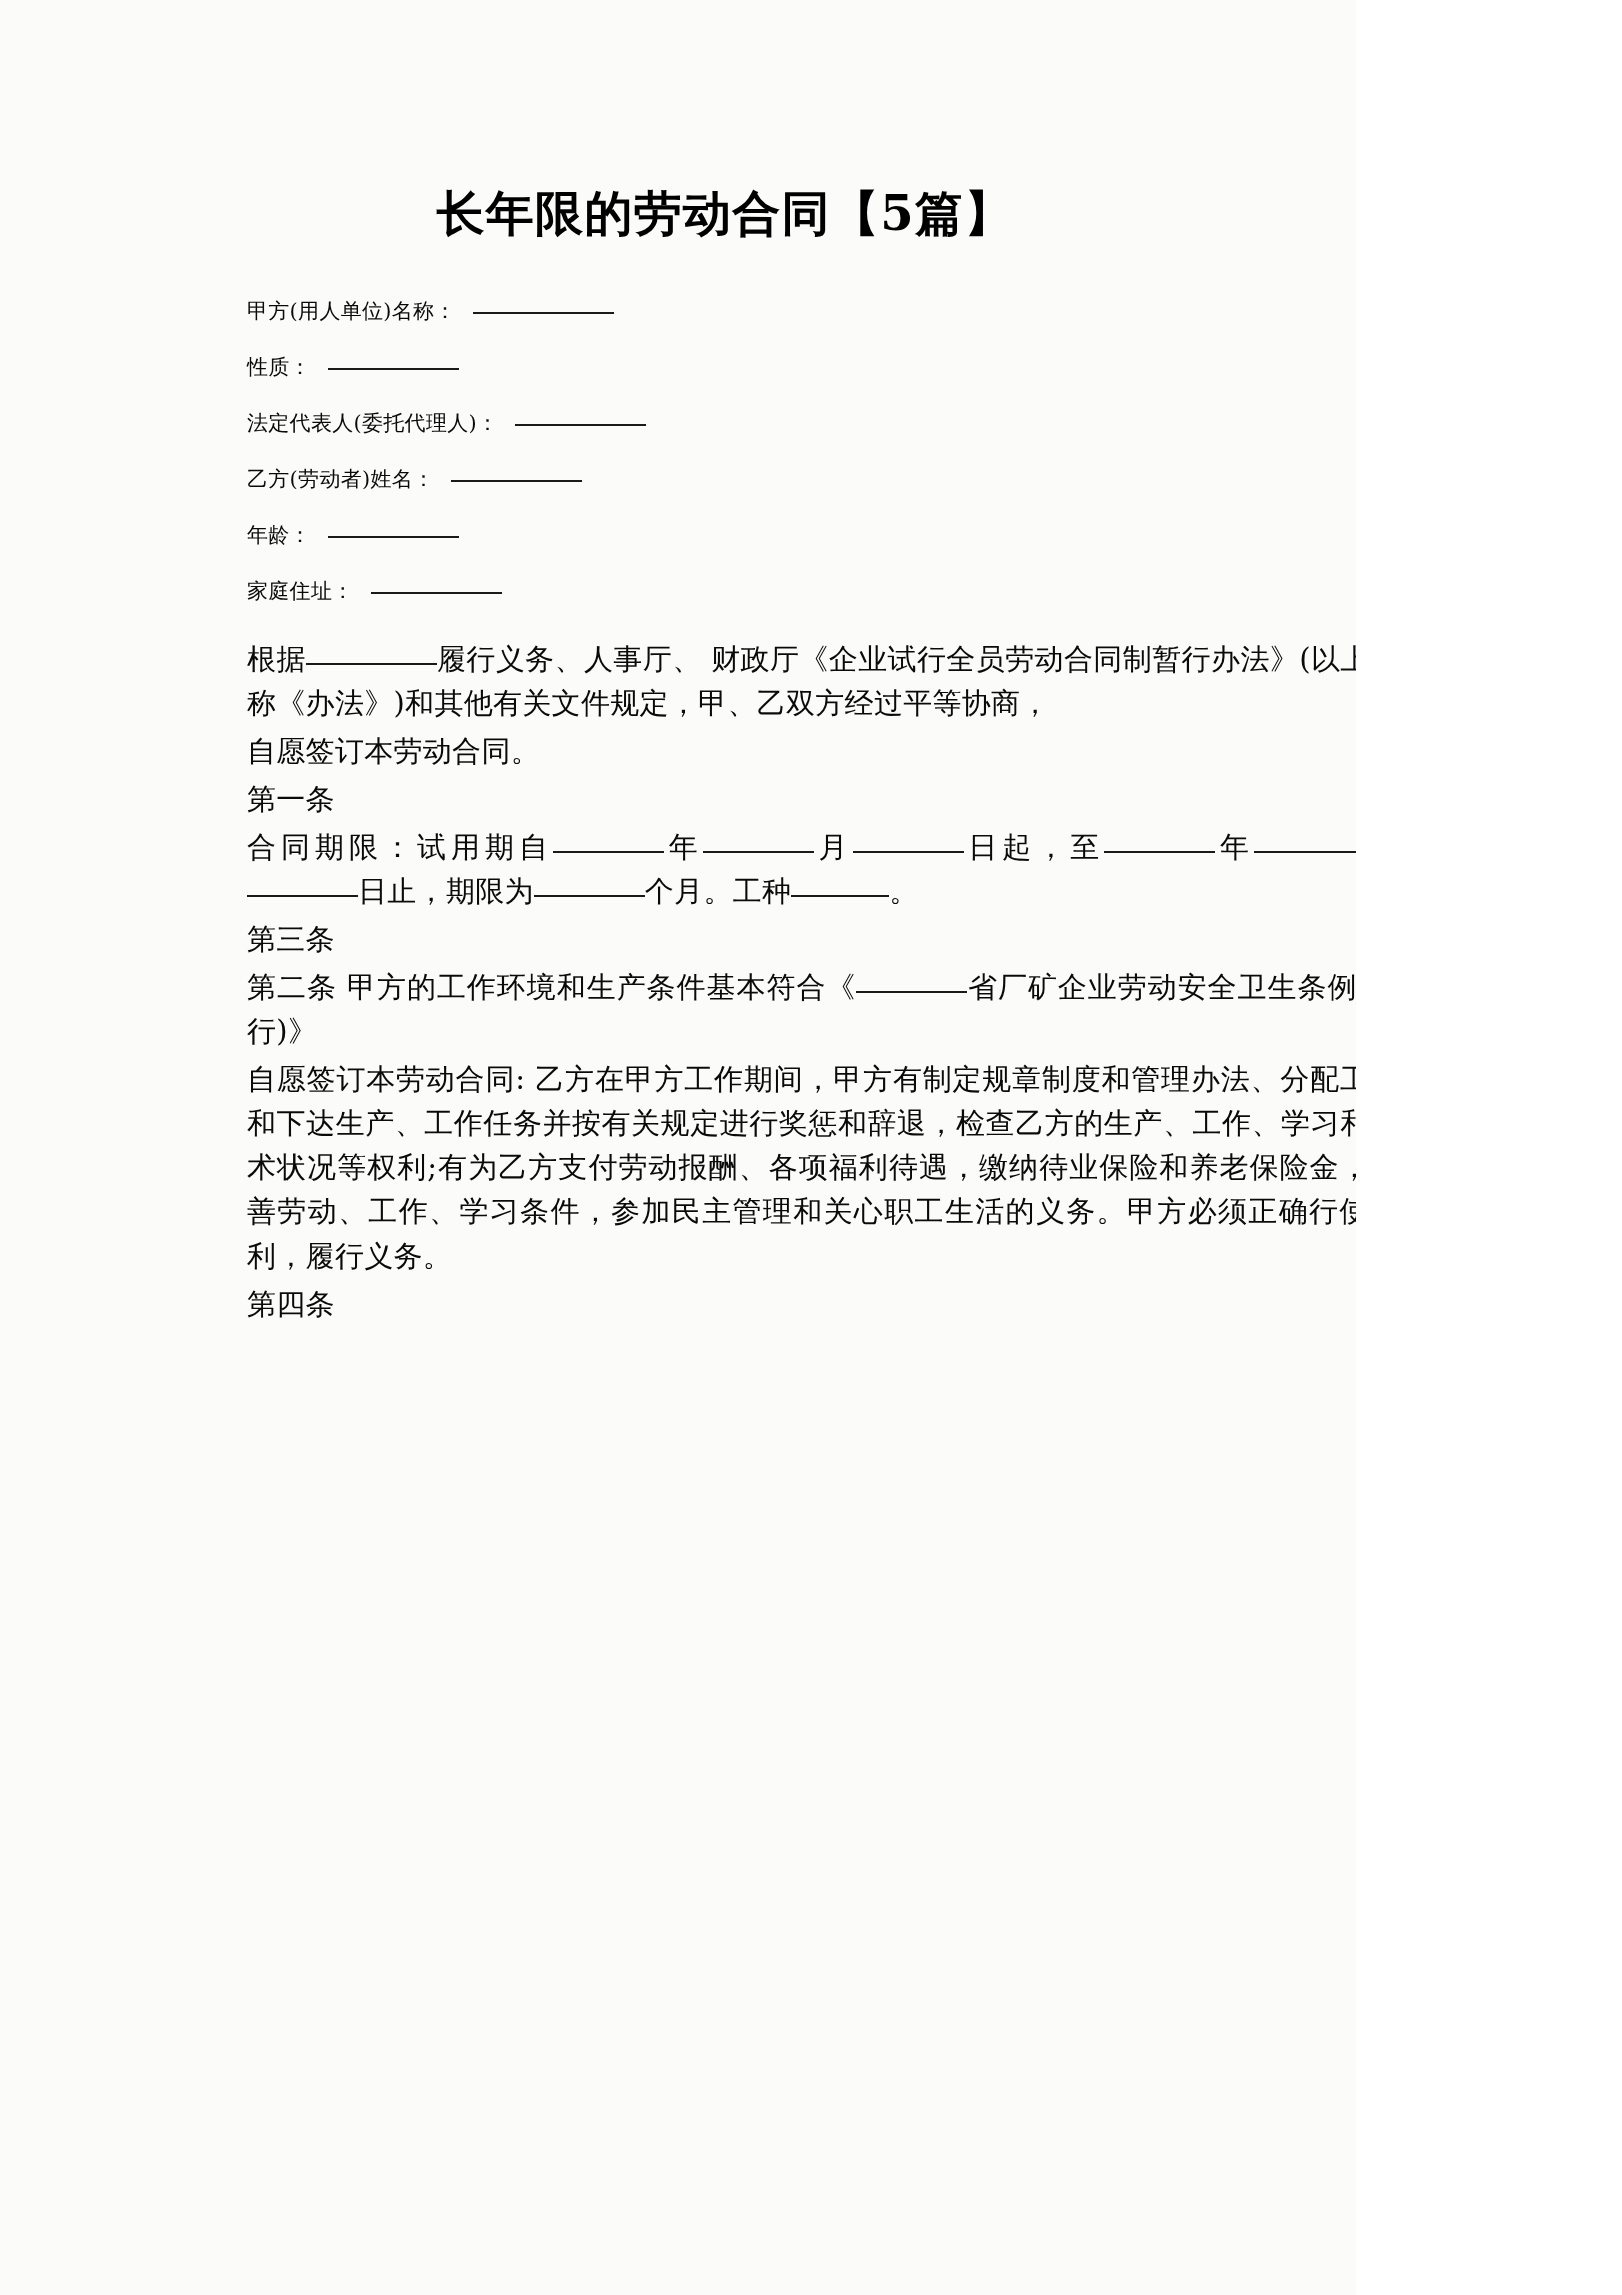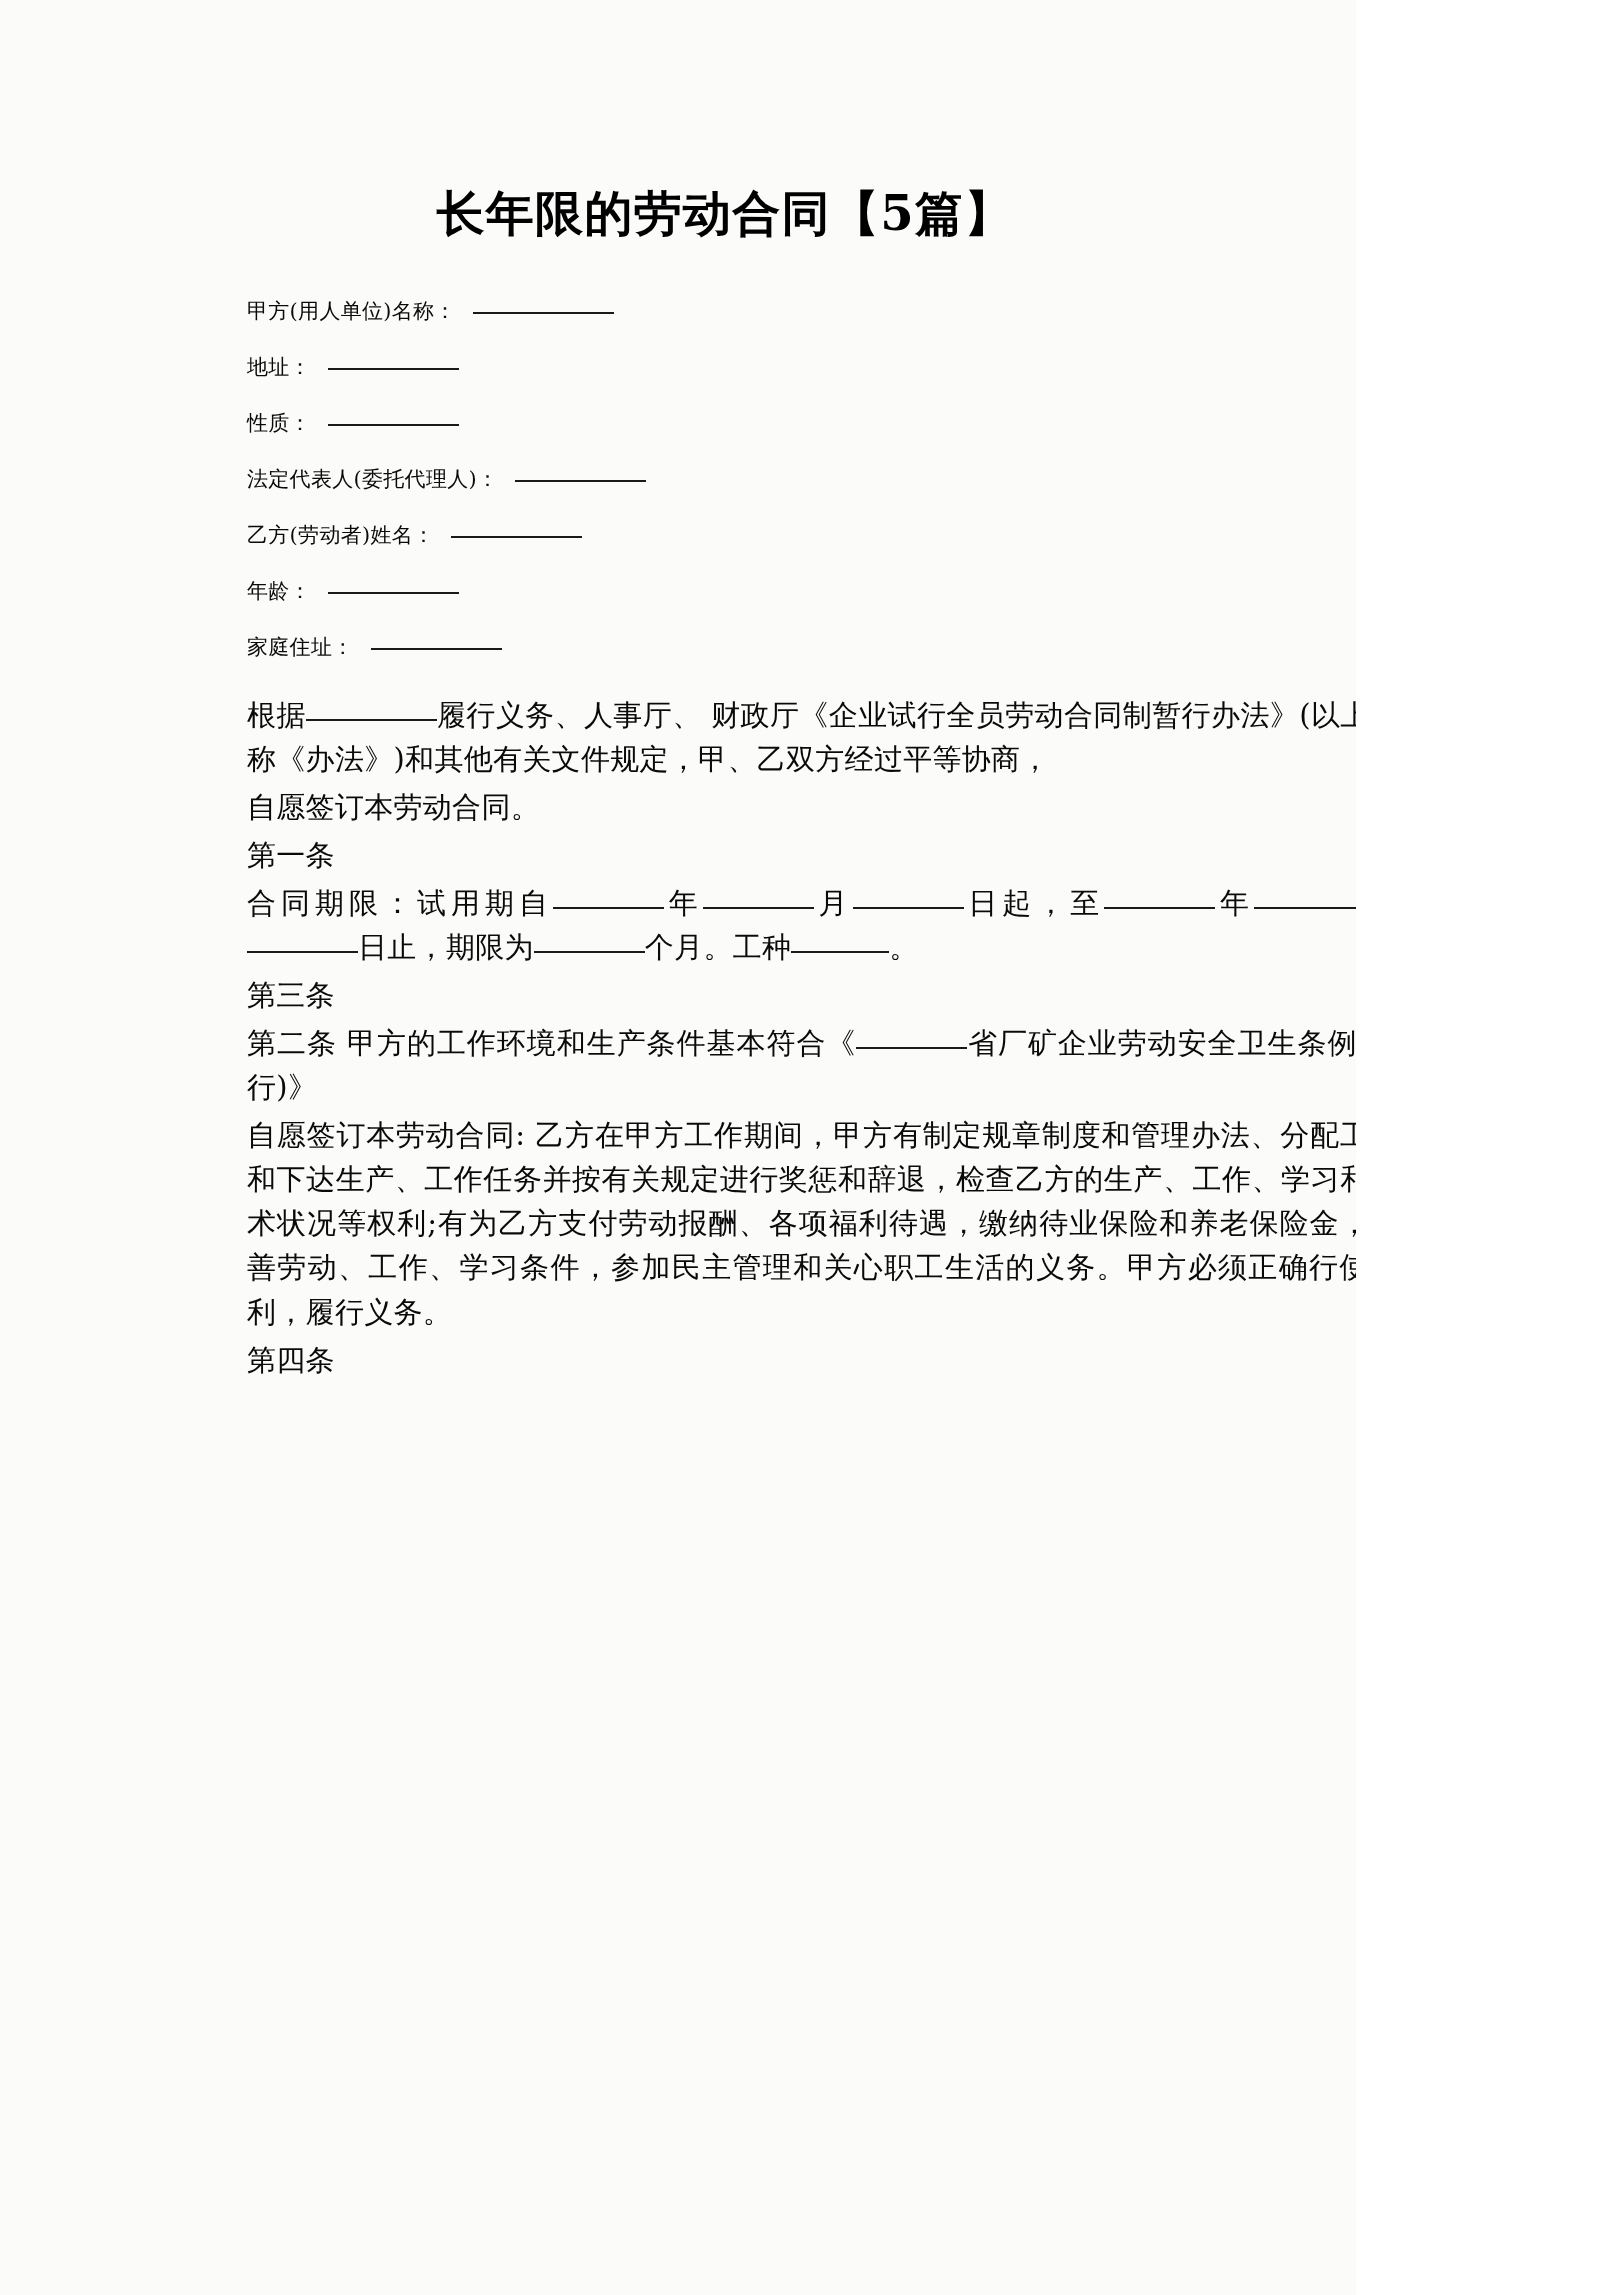--- a/index.html
+++ b/index.html
@@ -76,21 +76,20 @@
 </head>
 <body>
 
 <div class="page">
   <div class="doc">
 
     <h1 class="doc-title">长年限的劳动合同【5篇】</h1>
 
     <div class="field-block">
         <div class="field-line"><span>甲方(用人单位)名称：</span><span class="fld-gap"></span><span class="blank w-xl"></span></div>
-        <div class="field-line"><span>地址：</span><span class="fld-gap"></span><span class="blank w-lg"></span></div>
         <div class="field-line"><span>性质：</span><span class="fld-gap"></span><span class="blank w-lg"></span></div>
         <div class="field-line"><span>法定代表人(委托代理人)：</span><span class="fld-gap"></span><span class="blank w-lg"></span></div>
         <div class="field-line"><span>乙方(劳动者)姓名：</span><span class="fld-gap"></span><span class="blank w-lg"></span></div>
         <div class="field-line"><span>年龄：</span><span class="fld-gap"></span><span class="blank w-lg"></span></div>
         <div class="field-line"><span>家庭住址：</span><span class="fld-gap"></span><span class="blank w-lg"></span></div>
       </div>
 
     <div class="body-block">
         <p class="para"><span>根据</span><span class="blank w-lg"></span><span>履行义务、人事厅、 财政厅《企业试行全员劳动合同制暂行办法》(以上简称《办法》)和其他有关文件规定，甲、乙双方经过平等协商，</span></p>
         <p class="para"><span>自愿签订本劳动合同。</span></p>

